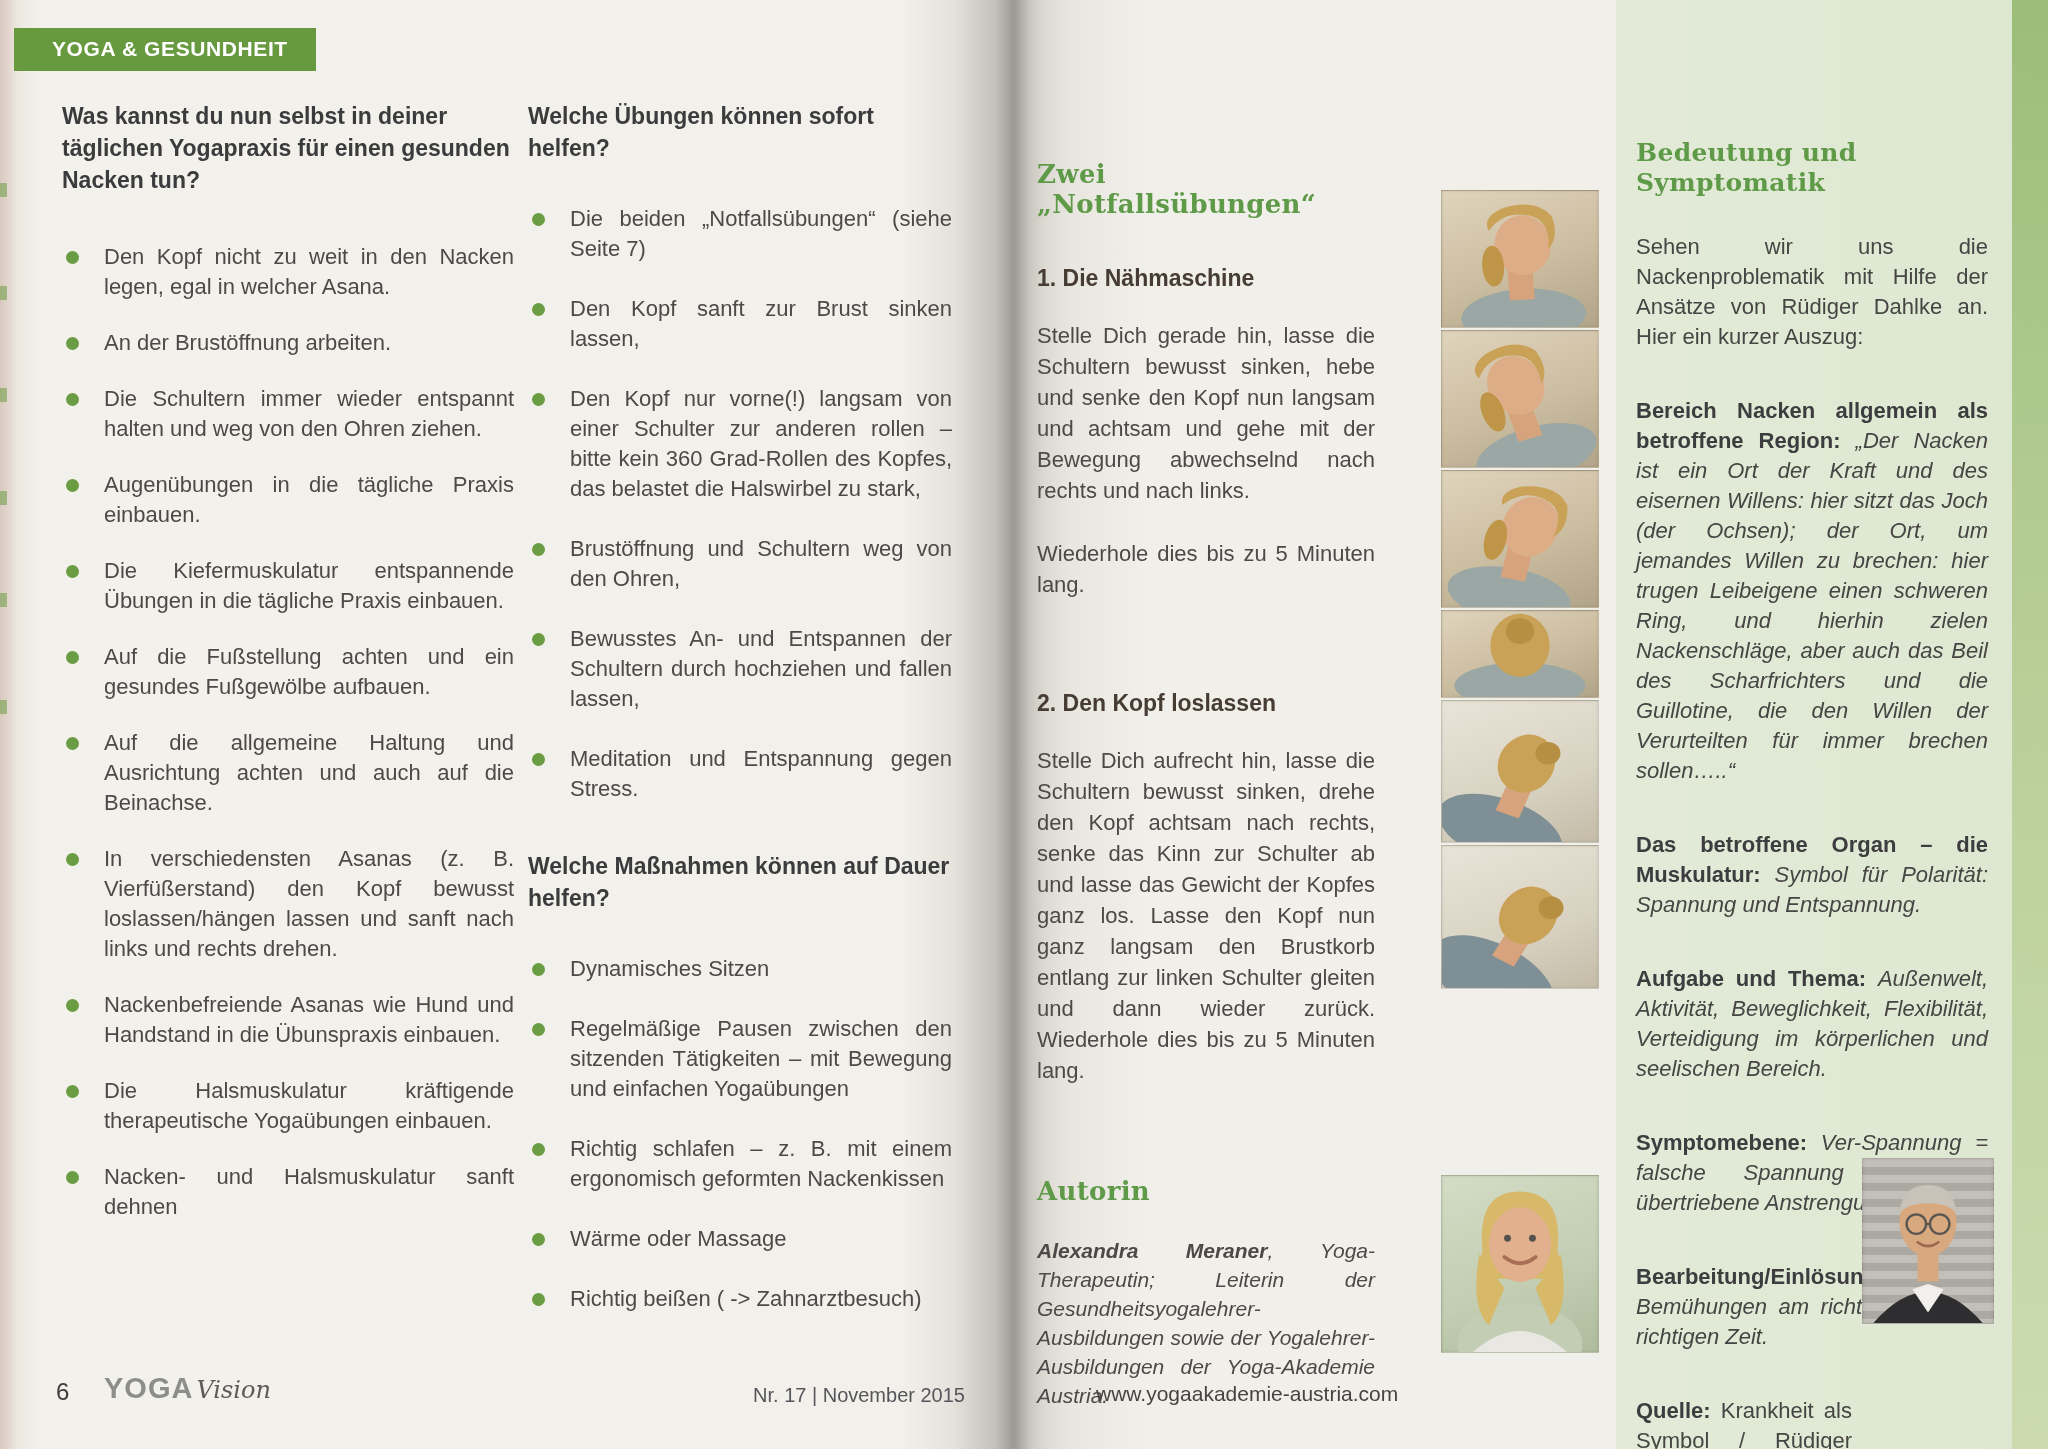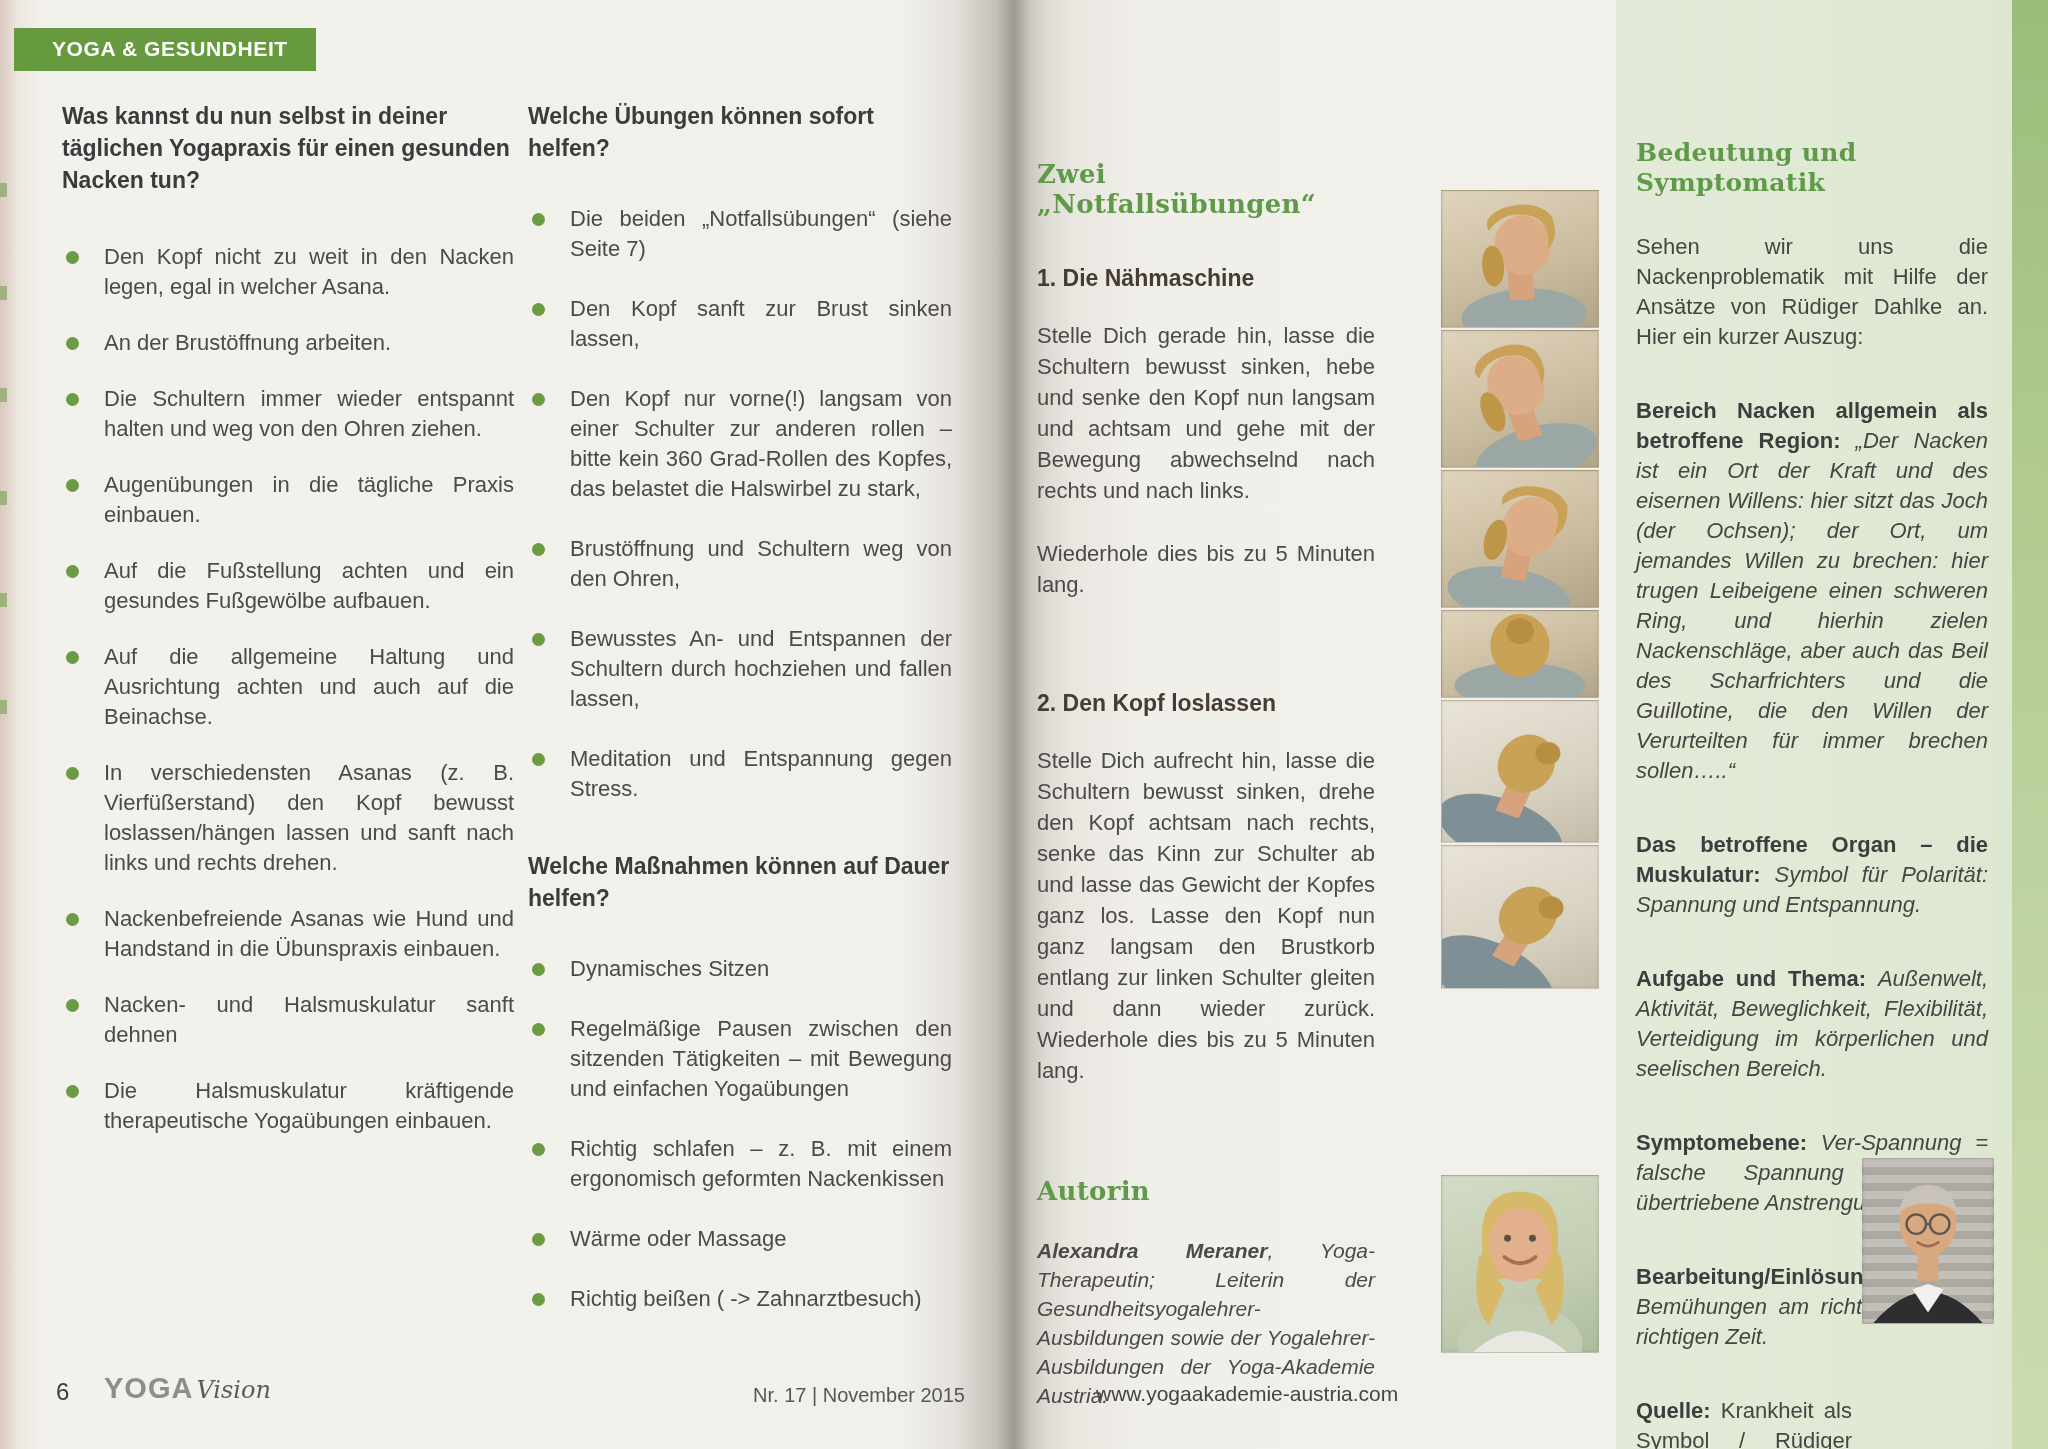--- a/index.html
+++ b/index.html
@@ -93,26 +93,27 @@
 
   <div class="tag">YOGA &amp; GESUNDHEIT</div>
 
   <section class="col1">
     <h2 class="col-heading">Was kannst du nun selbst in deiner täglichen Yogapraxis für einen gesunden Nacken tun?</h2>
     <ul class="bullets">
       <li>Den Kopf nicht zu weit in den Nacken legen, egal in welcher Asana.</li>
       <li>An der Brustöffnung arbeiten.</li>
       <li>Die Schultern immer wieder entspannt halten und weg von den Ohren ziehen.</li>
       <li>Augenübungen in die tägliche Praxis einbauen.</li>
+      <li>Die Kiefermuskulatur entspannende Übungen in die tägliche Praxis einbauen.</li>
       <li>Auf die Fußstellung achten und ein gesundes Fußgewölbe aufbauen.</li>
       <li>Auf die allgemeine Haltung und Ausrichtung achten und auch auf die Beinachse.</li>
       <li>In verschiedensten Asanas (z. B. Vierfüßerstand) den Kopf bewusst loslassen/hängen lassen und sanft nach links und rechts drehen.</li>
       <li>Nackenbefreiende Asanas wie Hund und Handstand in die Übunspraxis einbauen.</li>
+      <li>Die Halsmuskulatur kräftigende therapeutische Yogaübungen einbauen.</li>
       <li>Nacken- und Halsmuskulatur sanft dehnen</li>
-      <li>Die Halsmuskulatur kräftigende therapeutische Yogaübungen einbauen.</li>
     </ul>
   </section>
 
   <section class="col2">
     <h2 class="col-heading">Welche Übungen können sofort helfen?</h2>
     <ul class="bullets">
       <li>Die beiden „Notfallsübungen“ (siehe Seite 7)</li>
       <li>Den Kopf sanft zur Brust sinken lassen,</li>
       <li>Den Kopf nur vorne(!) langsam von einer Schulter zur anderen rollen – bitte kein 360 Grad-Rollen des Kopfes, das belastet die Halswirbel zu stark,</li>
       <li>Brustöffnung und Schultern weg von den Ohren,</li>

